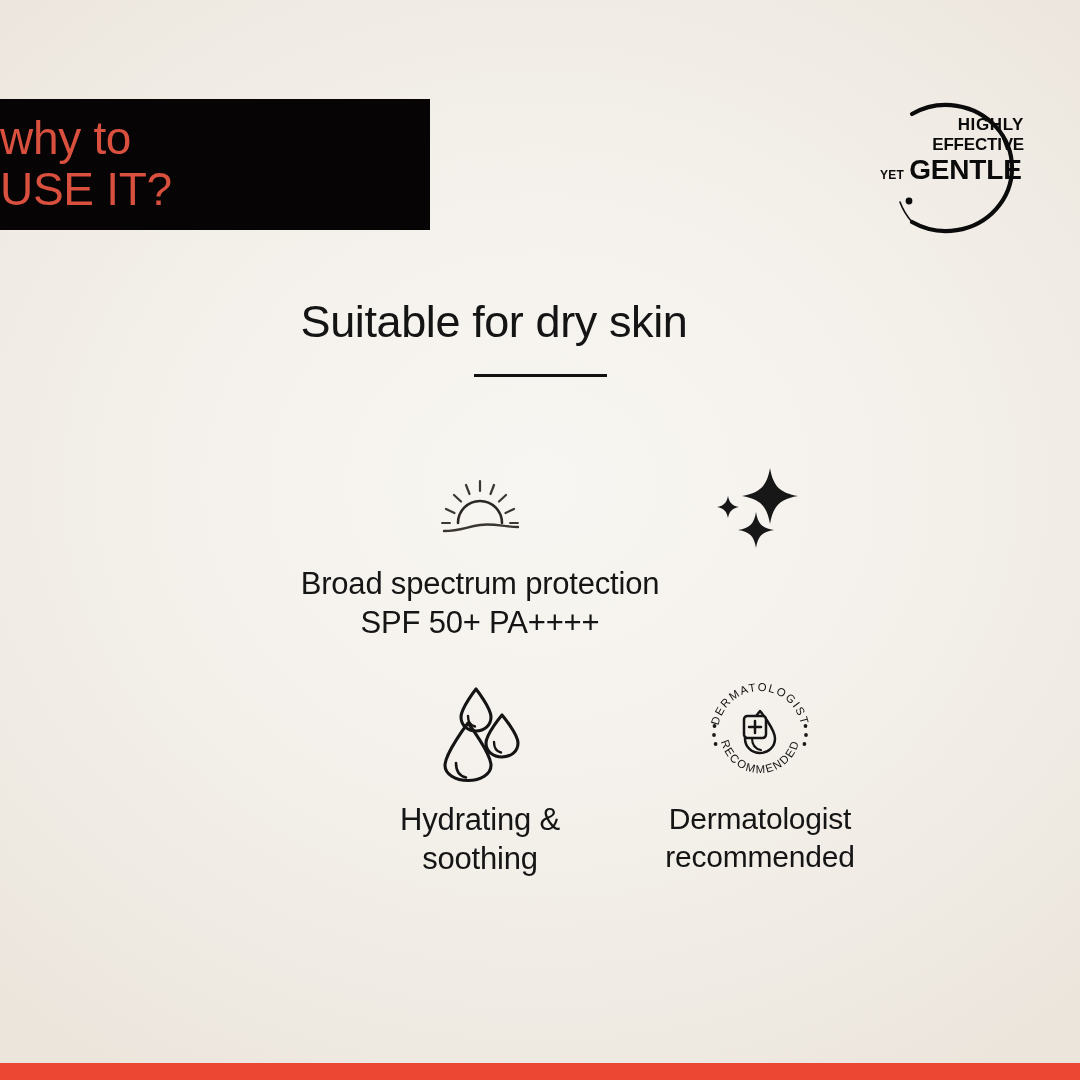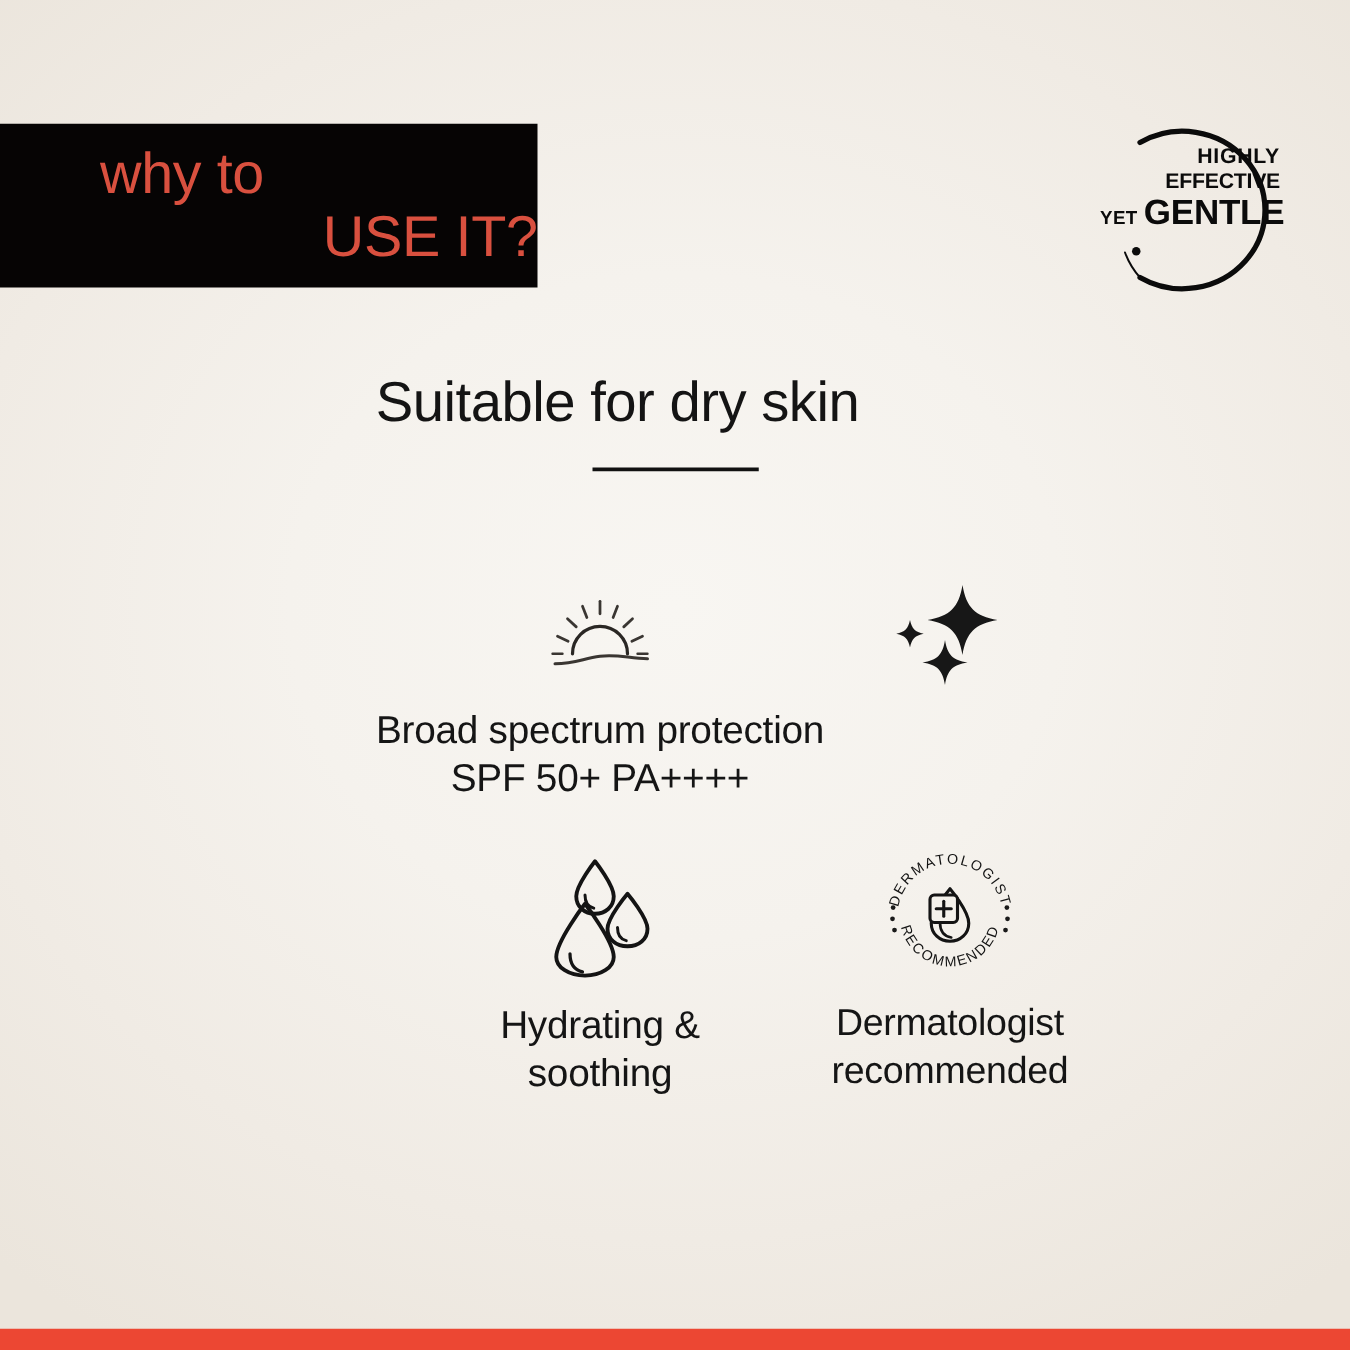--- a/index.html
+++ b/index.html
@@ -20,37 +20,35 @@
 
   
   .header-box {
     position:absolute;
     left:0; top:99px;
     width:430px; height:131px;
     background:#060404;
     display:flex;
     flex-direction:column;
     justify-content:center;
-    padding-left:80px;
   }
   .header-line1 {
     color:#D9503F;
     font-size:46px;
     font-weight:400;
     line-height:1.02;
     letter-spacing:-0.3px;
   }
   .header-line2 {
     color:#D9503F;
     font-size:46px;
     font-weight:400;
     line-height:1.08;
     letter-spacing:-0.3px;
     margin-top:3px;
-    text-align:right;
   }
 
   
   .badge {
     position:absolute;
     right:48px; top:98px;
     width:150px; height:140px;
   }
   .badge svg { width:100%; height:100%; display:block; }
 
@@ -67,21 +65,21 @@
     font-size:17px; font-weight:700; letter-spacing:0.6px;
     display:block; padding-left:6px;
   }
   .badge-t2 {
     font-size:17px; font-weight:700; letter-spacing:-0.2px;
     display:block; margin-top:3px;
   }
   .badge-t3row {
     display:flex; align-items:baseline; margin-top:3px; padding-left:2px;
   }
-  .badge-t3a { font-size:15px; font-weight:700; letter-spacing:0.3px; }
+  .badge-t3a { font-size:12px; font-weight:700; letter-spacing:0.3px; }
   .badge-t3b { font-size:28px; font-weight:700; letter-spacing:-0.2px; margin-left:5px; }
 
   
   .headline {
     position:absolute;
     left:0; top:296px;
     width:988px;
     text-align:center;
     font-size:45px;
     font-weight:400;

